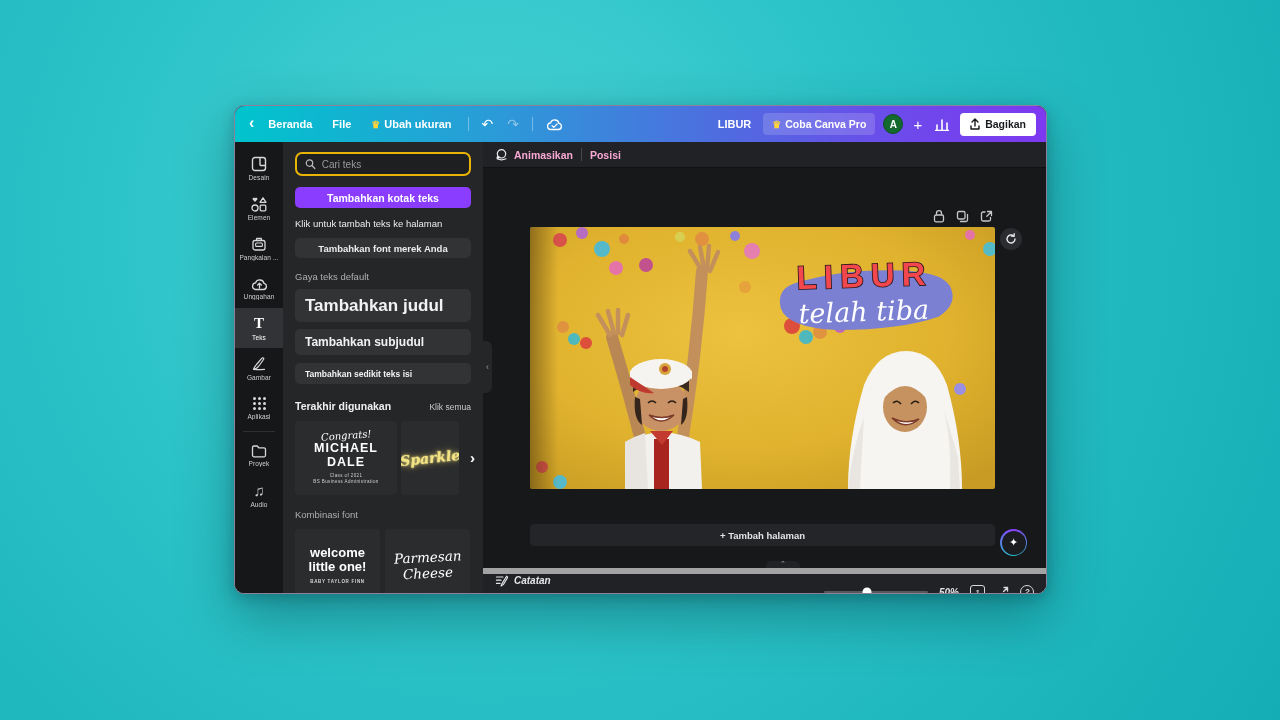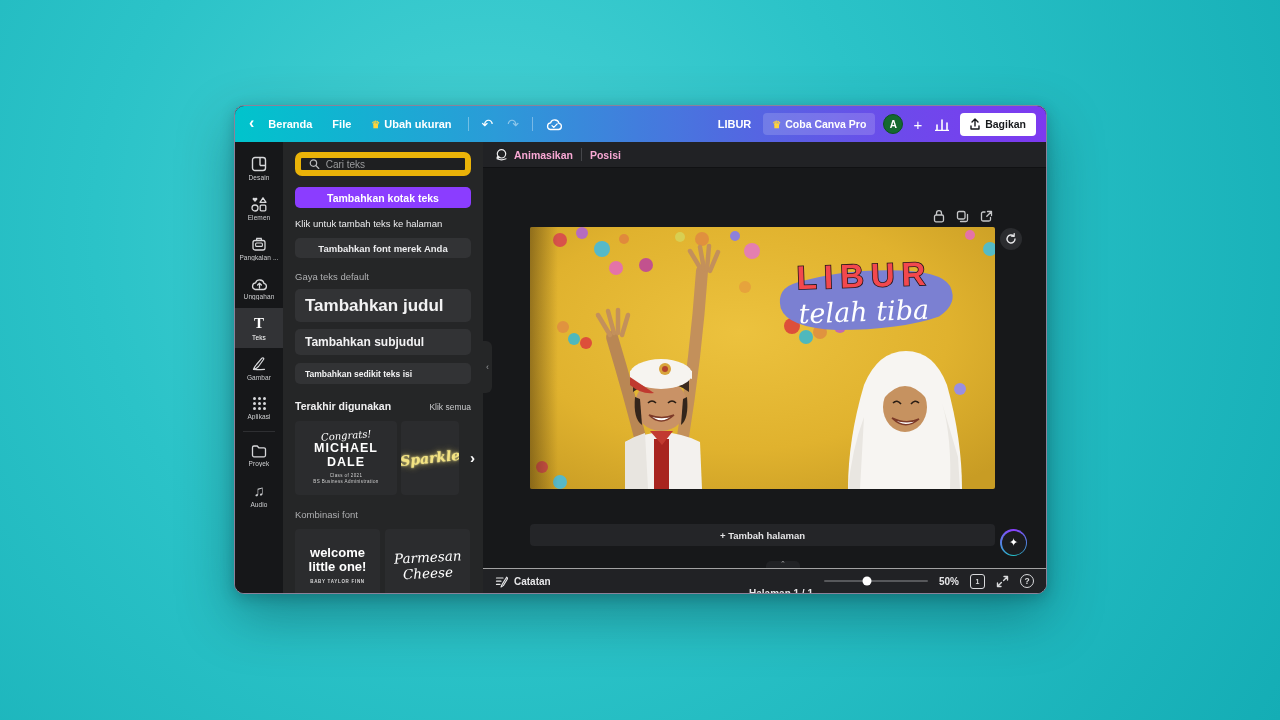--- a/index.html
+++ b/index.html
@@ -49,21 +49,21 @@
   .rail { width:48px; flex:0 0 48px; background:#161719; padding-top:6px; display:flex; flex-direction:column; }
   .rail-item { height:40px; display:flex; flex-direction:column; align-items:center; justify-content:center; gap:2px; color:#cfd0d2; }
   .rail-item .ri-label { font-size:6.5px; letter-spacing:.1px; max-width:44px; overflow:hidden; white-space:nowrap; }
   .rail-item.active { background:#323336; color:#fff; }
   .rail-item svg { display:block; }
   .rail-glyph { font-size:15px; line-height:15px; height:16px; }
   .rail-glyph-t { font-family:"Liberation Serif",serif; font-weight:700; font-size:15px; line-height:15px; height:16px; }
   .rail-div { height:1px; background:#2e2f32; margin:3px 8px; }
   
   .panel { width:200px; flex:0 0 200px; background:#252627; padding:8px 12px 0 12px; position:relative; }
-  .search-box { height:24px; border:6px solid #eab308; background:#1e1f21; border-radius:7px;
+  .search-box { height:24px; border:2px solid #eab308; background:#1e1f21; border-radius:7px;
     display:flex; align-items:center; padding:0 8px; gap:6px; margin-top:2px; }
   .search-box input { background:transparent; border:none; outline:none; color:#dcdcdd; font-size:10px; width:100%;
     font-family:"Liberation Sans",sans-serif; }
   .search-box input::placeholder { color:#9a9b9d; }
   .btn-purple { margin-top:11px; height:21px; border-radius:5px; background:#8b3dff; color:#fff;
     display:flex; align-items:center; justify-content:center; font-size:10.5px; font-weight:700; }
   .panel-hint { margin-top:10px; font-size:9.5px; font-weight:400; color:#ececee; }
   .btn-dark { margin-top:9px; height:20px; border-radius:5px; background:#323335; color:#ececee;
     display:flex; align-items:center; justify-content:center; font-size:9.5px; font-weight:700; }
   .panel-label { margin-top:13px; font-size:9.5px; color:#aeafb1; }
@@ -106,21 +106,21 @@
   .addpage-btn { position:absolute; left:47px; top:382px; width:465px; height:22px; background:#242528;
     border-radius:4px; color:#e4e4e6; font-size:9.5px; font-weight:700; display:flex; align-items:center; justify-content:center; }
   .assistant-btn { position:absolute; right:19px; top:387px; width:27px; height:27px; border-radius:50%;
     background:conic-gradient(#8b3dff,#22c3c9,#8b3dff); padding:1.5px; }
   .assistant-inner { width:100%; height:100%; border-radius:50%; background:#1b1c1f; color:#fff;
     display:flex; align-items:center; justify-content:center; font-size:11px; }
   .pages-tab { position:absolute; left:283px; bottom:25px; width:34px; height:7px; background:#212225;
     border-radius:5px 5px 0 0; display:flex; align-items:flex-start; justify-content:center; color:#a7a8aa;
     font-size:7px; line-height:5px; }
   .bottombar { position:absolute; left:0; right:0; bottom:0; height:25px; background:#212225;
-    border-top:1px solid #a3a3a3; display:flex; align-items:center; padding:0 12px; color:#e6e6e8; }
+    border-top:6px solid #a3a3a3; display:flex; align-items:flex-start; padding:0 12px; color:#e6e6e8;font-style:italic; }
   .bb-left { display:flex; align-items:center; gap:6px; font-size:10px; font-weight:700; }
   .bb-right { margin-left:auto; display:flex; align-items:center; gap:11px; }
   .bb-pages { font-size:10px; font-weight:700;margin-top:25px; }
   .slider { width:104px; height:2px; background:#57585b; border-radius:2px; position:relative; }
   .slider-thumb { position:absolute; left:41%; top:50%; transform:translate(-50%,-50%); width:9px; height:9px;
     border-radius:50%; background:#fff; }
   .bb-zoom { font-size:10px; font-weight:700; }
   .pm-icon { width:15px; height:15px; border:1.5px solid #d9dadc; border-radius:3px; display:flex;
     align-items:center; justify-content:center; font-size:7px; font-weight:700; color:#d9dadc; }
   .help-icon { width:14px; height:14px; border:1.5px solid #d9dadc; border-radius:50%; display:flex;

